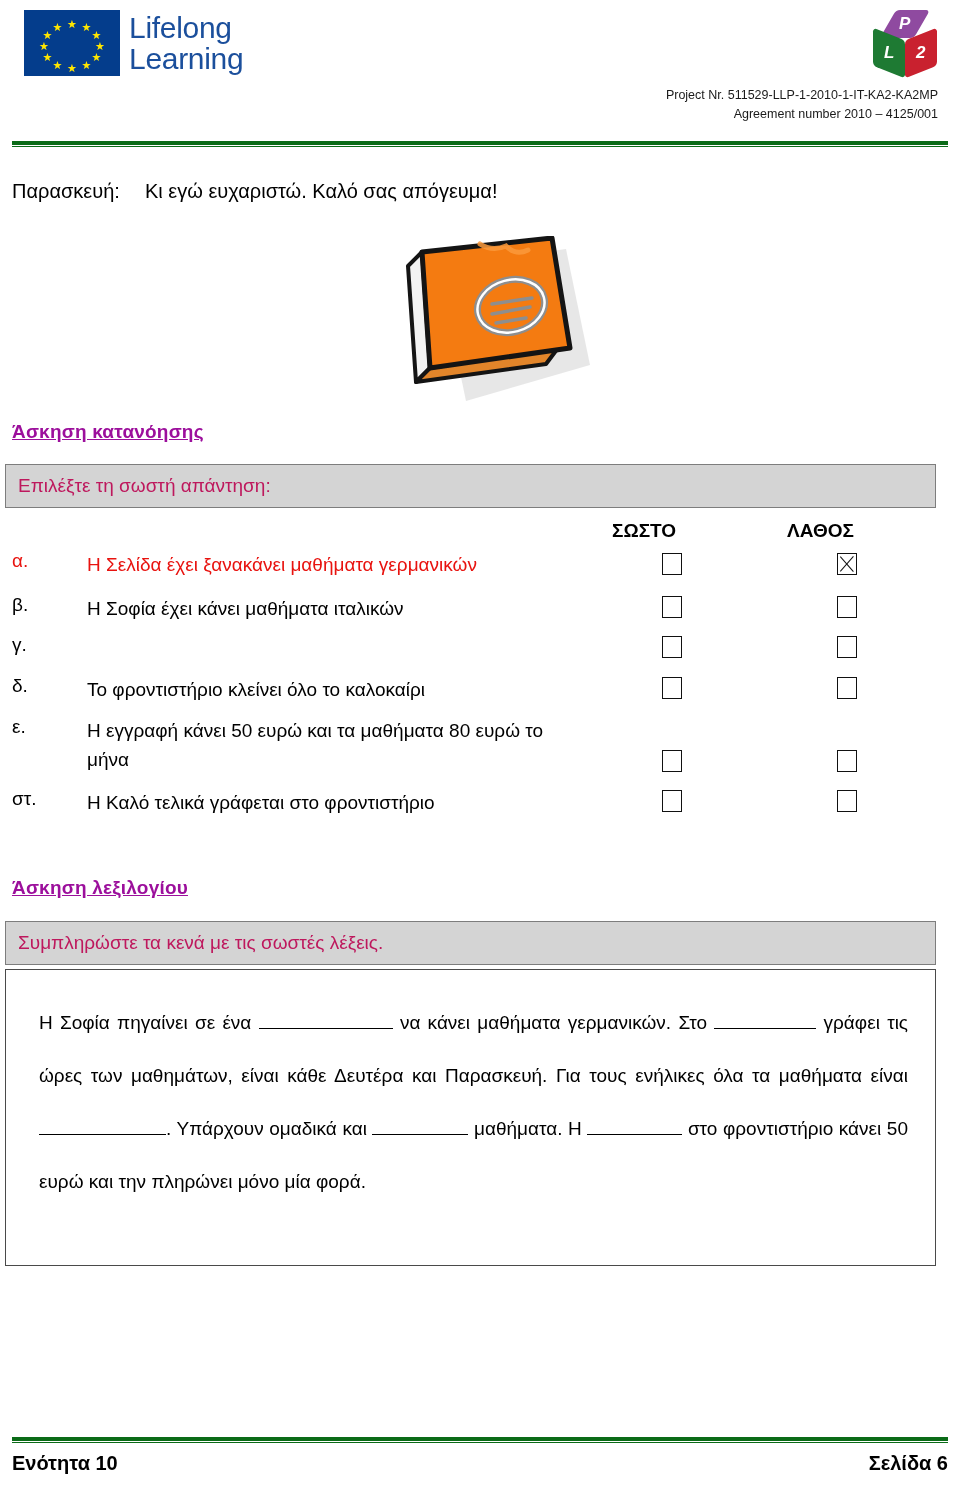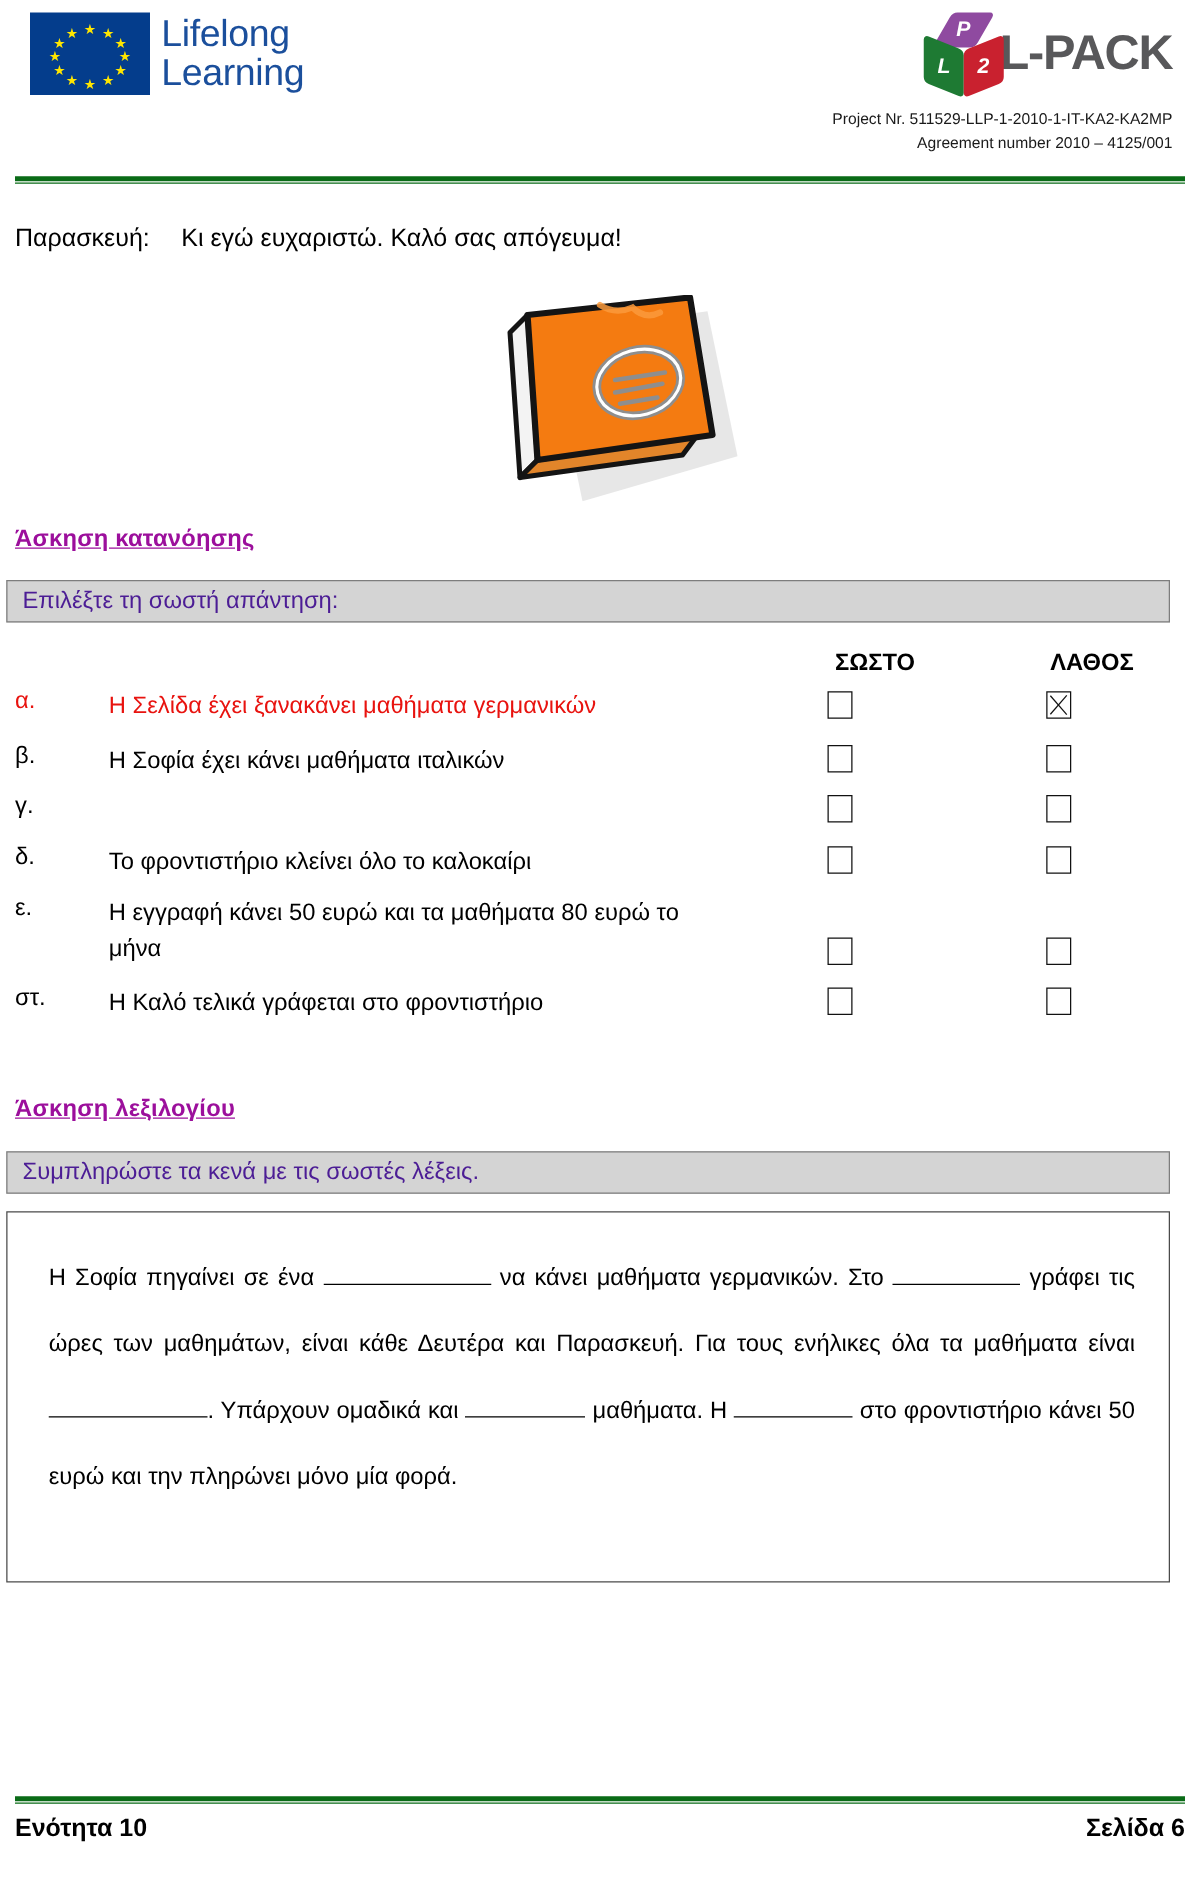--- a/index.html
+++ b/index.html
@@ -165,49 +165,49 @@
     text-decoration: underline;
     letter-spacing: 0.2px;
   }
   #heading-comprehension { top: 421px; }
   #heading-vocabulary { top: 877px; }
 
   .gray-band {
     position: absolute;
     left: 5px;
     width: 931px;
-    height: 34px;
+    height: 44px;
     background: #d4d4d4;
     border: 1px solid #7d7d7d;
     box-sizing: border-box;
     display: flex;
     align-items: center;
     padding-left: 12px;
     font-size: 19px;
-    color: #4c1d95;
+    color: #be185d;
   }
   #band-comprehension { top: 464px; }
   #band-vocabulary { top: 921px; }
 
   
   .quiz {
     position: absolute;
     left: 12px; top: 520px;
     width: 924px;
   }
   .quiz-colheads {
     position: relative;
     height: 30px;
   }
   .col-head {
     position: absolute;
     top: 0;
     font-size: 19px;
     font-weight: bold;
-    text-align: right;
+    text-align: left;
     width: 120px;
   }
   #head-true  { left: 600px; }
   #head-false { left: 775px; }
 
   .quiz-row {
     position: relative;
     min-height: 37px;
   }
   .quiz-letter {
@@ -321,21 +321,20 @@
       <div class="cube-face cube-top">
         <span class="cube-glyph">P</span>
       </div>
       <div class="cube-face cube-left">
         <span class="cube-glyph-l">L</span>
       </div>
       <div class="cube-face cube-right">
         <span class="cube-glyph-r">2</span>
       </div>
     </div>
-    <div class="lpack-word">L-PACK</div>
   </div>
 
   <div class="project-lines">
     <div>Project Nr. 511529-LLP-1-2010-1-IT-KA2-KA2MP</div>
     <div>Agreement number 2010 – 4125/001</div>
   </div>
 </div>
 
 <div class="rule-green" id="top-rule">
   <div class="thick"></div>

